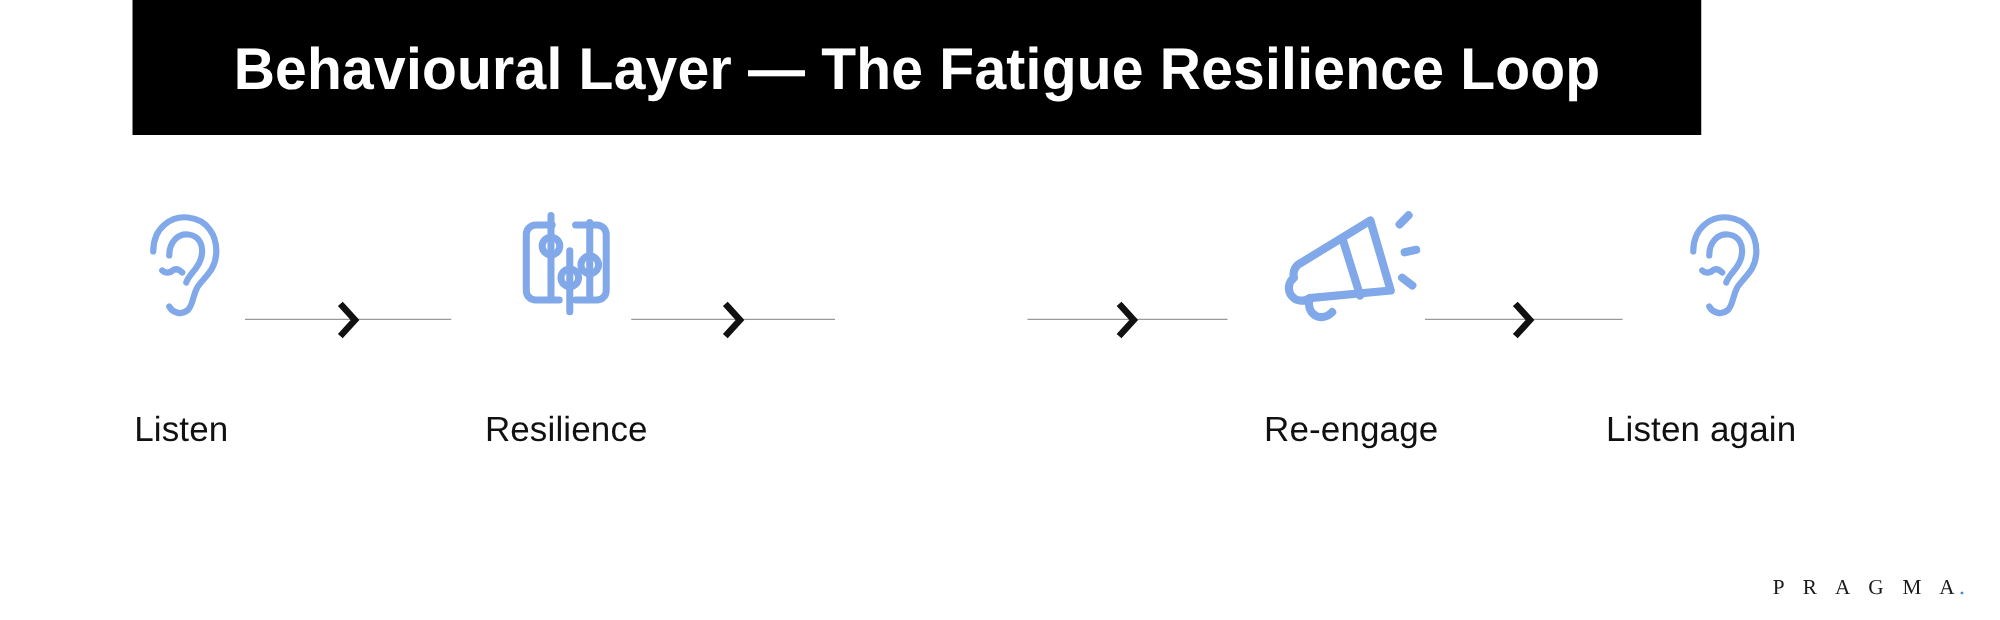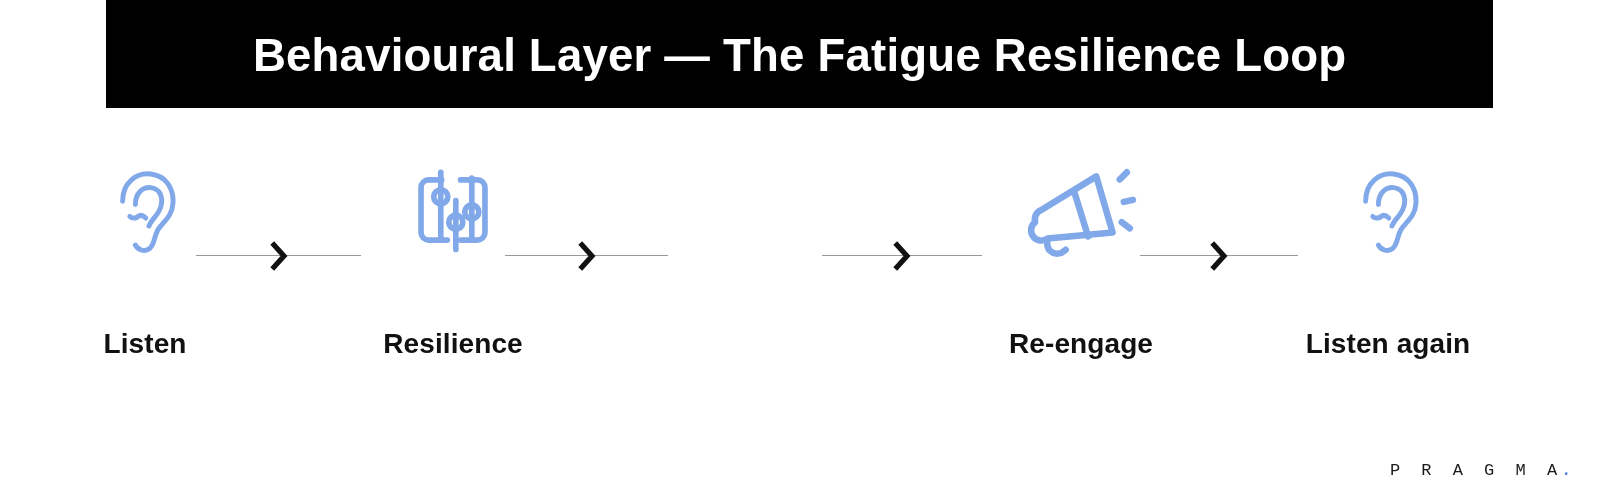--- a/index.html
+++ b/index.html
@@ -14,21 +14,21 @@
     overflow: hidden;
     font-family: "Liberation Sans", sans-serif;
     -webkit-font-smoothing: antialiased;
   }
 
   
   #title-bar {
     position: absolute;
     left: 106px;
     top: 0px;
-    width: 1387px;
+    width: 1255px;
     height: 108px;
     background: #000000;
     display: flex;
     align-items: center;
     justify-content: center;
   }
   #title-text {
     color: #ffffff;
     font-family: "Liberation Sans", sans-serif;
     font-weight: bold;
@@ -60,33 +60,33 @@
   .node-icon {
     height: 120px;
     width: 120px;
     display: flex;
     align-items: center;
     justify-content: center;
   }
   .node-label {
     margin-top: 58px;
     font-family: "Liberation Sans", sans-serif;
-    font-weight: 700;
+    font-weight: 400;
     font-size: 28px;
     color: #111111;
     white-space: nowrap;
     letter-spacing: 0.1px;
   }
 
   
   #node-0 { left: 50px;   }
   #node-1 { left: 358px;  }
   #node-2 { left: 672px;  }
   #node-3 { left: 986px; align-items: center;  }
-  #node-4 { left: 1293px; }
+  #node-4 { left: 1247px; align-items: flex-end; }
 
   
   .connector {
     position: absolute;
     top: 86px;
     height: 40px;
   }
   .connector .line {
     position: absolute;
     top: 19px;
@@ -106,21 +106,21 @@
   #conn-0 { left: 196px; width: 165px; }
   #conn-1 { left: 505px; width: 163px; }
   #conn-2 { left: 822px; width: 160px; }
   #conn-3 { left: 1140px; width: 158px; }
 
   
   #brand {
     position: absolute;
     right: 28px;
     bottom: 15px;
-    font-family: Liberation Mono, monospace;
+    font-family: Liberation Serif, serif;
     font-size: 17px;
     color: #1b1b1b;
     letter-spacing: 5.5px;
     display: flex;
     align-items: baseline;
   }
   #brand-dot {
     color: #4a7fe0;
     font-size: 19px;
     letter-spacing: 0;

